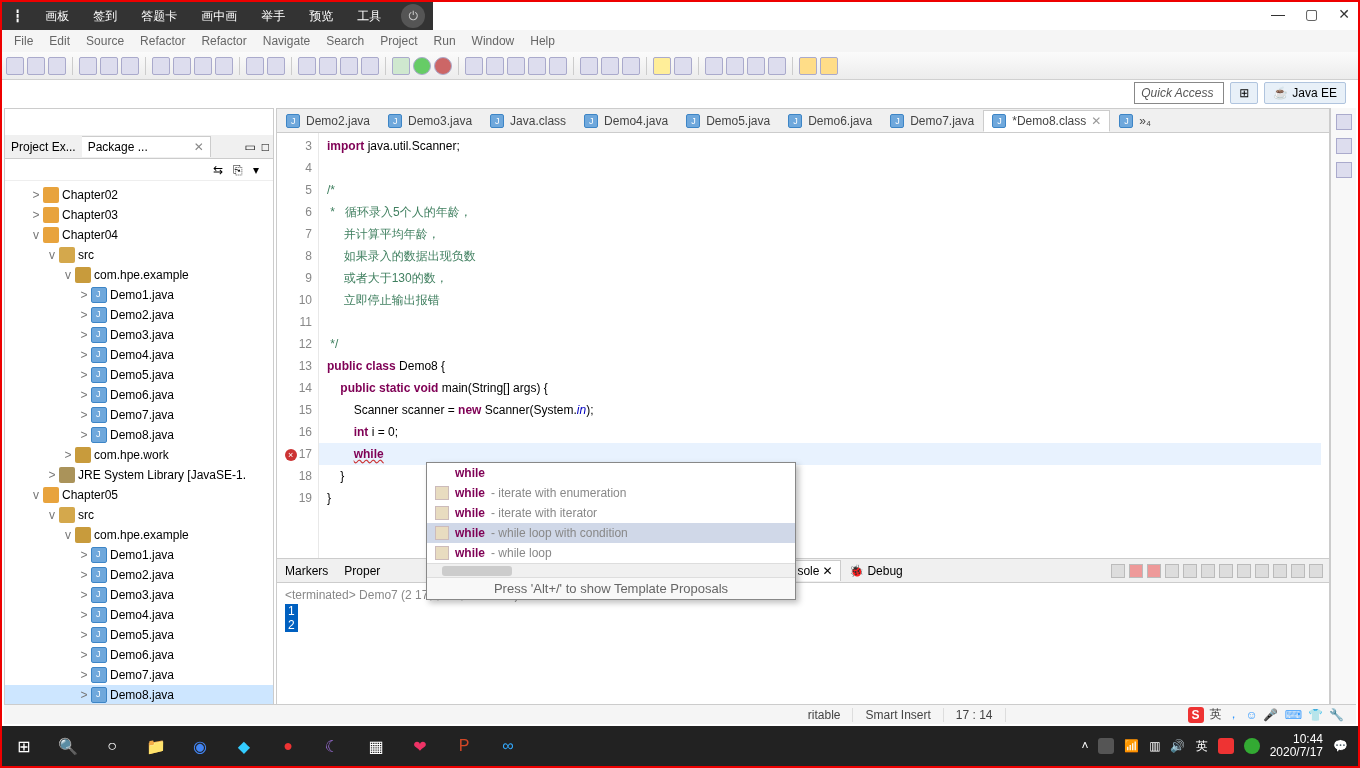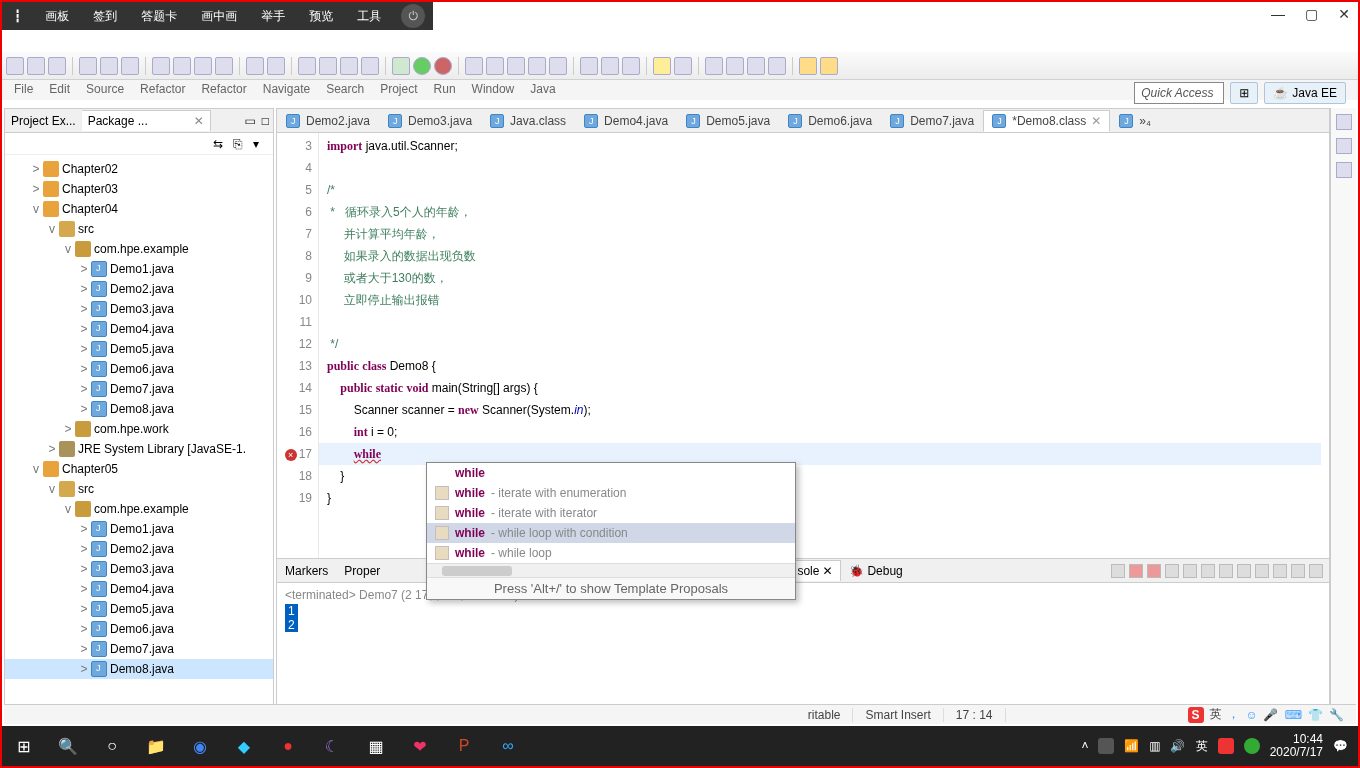--- a/index.html
+++ b/index.html
@@ -1,32 +1,32 @@
 <!DOCTYPE html>
 <html><head>
 <meta charset="utf-8">
 <style>
 * { margin:0; padding:0; box-sizing:border-box; font-family:"Microsoft YaHei",Tahoma,sans-serif; font-size:12px; }
 body { background:#fff; width:1360px; height:768px; overflow:hidden; position:relative; border:2px solid #e00; }
 .overlay-bar { position:absolute; top:0; left:0; height:28px; background:#333; display:flex; align-items:center; z-index:100; }
 .overlay-bar .ob-item { color:#fff; padding:0 12px; font-size:12px; cursor:pointer; }
 .overlay-bar .ob-power { width:24px; height:24px; border-radius:50%; background:#555; margin:0 8px; display:flex; align-items:center; justify-content:center; color:#ccc; }
-.menu-bar { position:absolute; top:28px; left:0; right:0; height:22px; display:flex; align-items:center; padding-left:4px; background:#f5f5f5;margin-top:48px; }
+.menu-bar { position:absolute; top:28px; left:0; right:0; height:22px; display:flex; align-items:center; padding-left:4px; background:#f5f5f5; }
 .menu-bar .mi { padding:2px 8px; color:#666; cursor:pointer; }
 .toolbar { position:absolute; top:50px; left:0; right:0; height:28px; background:linear-gradient(#fbfbfb,#ececec); border-bottom:1px solid #d0d0d0; display:flex; align-items:center; padding:0 4px; gap:3px; }
 .toolbar .tb { width:18px; height:18px; background:#dde; border:1px solid #aac; border-radius:2px; }
 .toolbar .sep { width:1px; height:18px; background:#ccc; margin:0 3px; }
 .quick-access { position:absolute; top:78px; right:12px; height:26px; display:flex; align-items:center; gap:6px; }
 .quick-access input { border:1px solid #888; padding:3px 6px; width:90px; font-style:italic; color:#555;margin-left:8px; }
 .qa-btn { border:1px solid #b0c4de; background:#e8f0f8; padding:3px 8px; display:flex; align-items:center; gap:4px; border-radius:2px; }
 .win-controls { position:absolute; top:4px; right:8px; display:flex; gap:20px; z-index:101; }
 .win-controls span { font-size:14px; color:#333; cursor:pointer; font-family:sans-serif;}
 .main { position:absolute; top:106px; left:2px; right:2px; bottom:42px; display:flex; }
 .sidebar { width:270px; display:flex; flex-direction:column; border:1px solid #ccc; }
-.side-tabs { height:24px; background:#f0f0f0; border-bottom:1px solid #ccc; display:flex; align-items:center; font-size:11px; }
+.side-tabs { height:24px; background:#f0f0f0; border-bottom:1px solid #ccc; display:flex; align-items:center; font-size:11px;margin-top:26px; }
 .side-tab { padding:3px 6px; display:flex; align-items:center; gap:3px; }
 .side-tab.active { background:#fff; border-top:1px solid #ccc; border-right:1px solid #ccc;gap:42px; }
 .side-tab .x { margin-left:4px; color:#888; }
 .side-toolbar { height:22px; display:flex; justify-content:flex-end; align-items:center; gap:6px; padding-right:6px; border-bottom:1px solid #eee; }
 .side-toolbar .sti { width:14px; height:14px; }
 .tree { flex:1; overflow:auto; padding:4px 0; }
 .tree-row { display:flex; align-items:center; height:20px; white-space:nowrap; cursor:pointer; }
 .tree-row.selected { background:#cde6ff; }
 .tw { display:inline-block; width:14px; text-align:center; color:#777; }
 .ticon { width:16px; height:16px; display:inline-block; margin-right:3px; }
@@ -38,21 +38,21 @@
 .ico-lib { background:#aa935a; border-radius:2px; }
 .editor-area { flex:1; display:flex; flex-direction:column; border:1px solid #ccc; margin-left:2px; }
 .editor-tabs { height:24px; background:#f0f0f0; border-bottom:1px solid #ccc; display:flex; align-items:flex-end; font-size:11px; overflow:hidden;}
 .etab { padding:3px 8px; border:1px solid transparent; display:flex; align-items:center; gap:3px; color:#444; cursor:pointer; white-space:nowrap;}
 .etab.active { background:#fff; border:1px solid #ccc; border-bottom:1px solid #fff; }
 .etab .x { color:#999; margin-left:2px; }
 .code-body { flex:1; display:flex; overflow:hidden; position:relative; }
 .gutter { width:42px; background:#fff; border-right:1px solid #e8e8e8; text-align:right; padding:2px 6px 2px 2px; color:#888; font-family:Consolas,monospace; font-size:14px; line-height:22px; }
 .gutter .err { background:#c33; color:#fff; border-radius:50%; width:12px; height:12px; display:inline-block; font-size:9px; line-height:12px; text-align:center; margin-right:2px;}
 .code { flex:1; padding:2px 8px; font-family:Consolas,monospace; font-size:15px; line-height:22px; white-space:pre; overflow:auto; }
-.code .kw { color:#7f0055; font-weight:bold;font-family:Liberation Serif, serif; }
+.code .kw { color:#7f0055; font-weight:bold; }
 .code .cmt { color:#3f7f5f; }
 .code .fld { color:#0000c0; font-style:italic; }
 .code .err-u { text-decoration:underline wavy #c33; }
 .code .hl-line { background:#e8f2fe; display:block; margin-left:-8px; padding-left:8px; }
 .bottom-panel { height:165px; border-top:1px solid #ccc; display:flex; flex-direction:column; }
 .bp-tabs { height:24px; background:#f0f0f0; border-bottom:1px solid #ccc; display:flex; align-items:center; font-size:11px; }
 .bp-tab { padding:3px 8px; display:flex; gap:3px; }
 .bp-tab.active { background:#fff; border:1px solid #ccc; border-bottom:none; }
 .bp-toolbar { margin-left:auto; display:flex; gap:4px; padding-right:6px; }
 .bp-toolbar .bti { width:14px; height:14px; background:#ddd; border:1px solid #bbb; }
@@ -104,21 +104,21 @@
   <div class="mi">File</div>
   <div class="mi">Edit</div>
   <div class="mi">Source</div>
   <div class="mi">Refactor</div>
   <div class="mi">Refactor</div>
   <div class="mi">Navigate</div>
   <div class="mi">Search</div>
   <div class="mi">Project</div>
   <div class="mi">Run</div>
   <div class="mi">Window</div>
-  <div class="mi">Java</div>
+  <div class="mi">Help</div>
 </div>
 
 <div class="toolbar">
   <div class="tb"></div>
   <div class="tb"></div>
   <div class="tb"></div>
   <div class="sep"></div>
   <div class="tb"></div>
   <div class="tb"></div>
   <div class="tb"></div>

